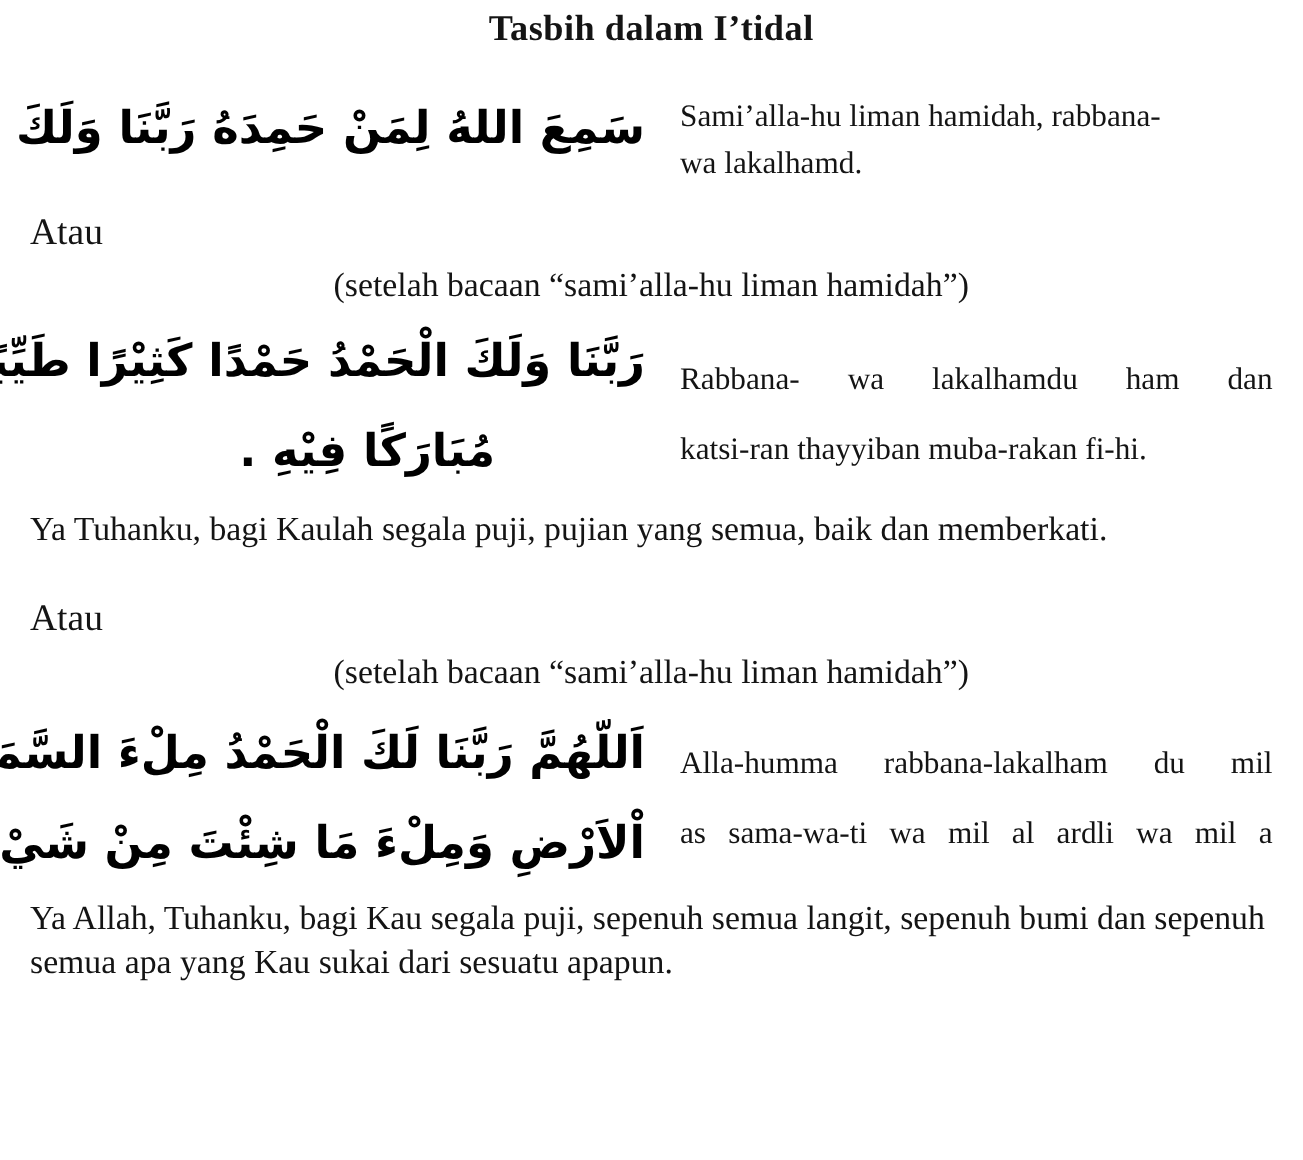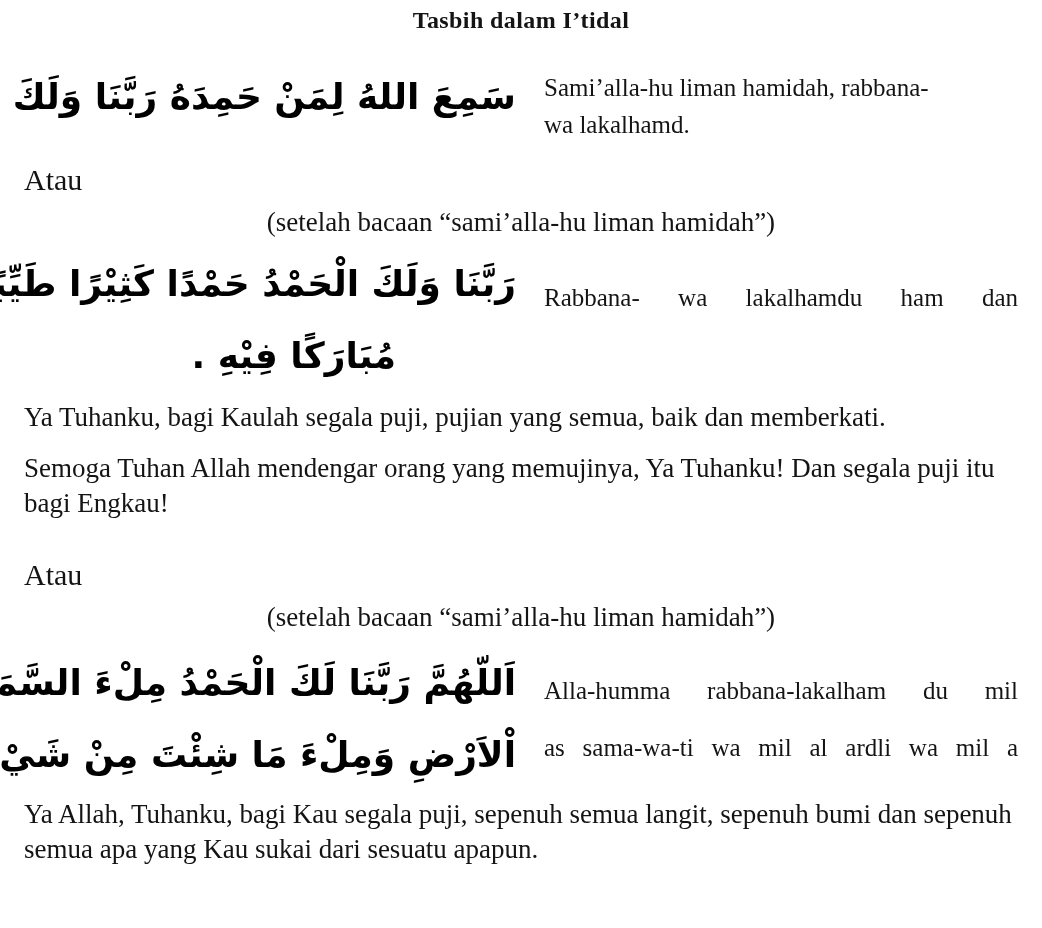--- a/index.html
+++ b/index.html
@@ -15,21 +15,21 @@
     font-family: "Liberation Serif", serif;
   }
   .page {
     box-sizing: border-box;
     width: 1042px;
     height: 928px;
     padding: 6px 24px 0 24px;
   }
   .title {
     text-align: center;
-    font-size: 24px;
+    font-size: 29px;
     font-weight: bold;
     line-height: 1.2;
     margin: 0 0 26px 0;
     letter-spacing: 0.4px;
   }
   .row {
     display: flex;
     align-items: flex-start;
   }
   .arabic-col {
@@ -109,25 +109,25 @@
   <div class="atau">Atau</div>
   <div class="note">(setelah bacaan “sami’alla-hu liman hamidah”)</div>
 
   <div class="row row-2">
     <div class="arabic-col">
       <div class="arabic-line">رَبَّنَا وَلَكَ الْحَمْدُ حَمْدًا كَثِيْرًا طَيِّبًا</div>
       <div class="arabic-line arabic-indent">مُبَارَكًا فِيْهِ .</div>
     </div>
     <div class="latin-col">
       <div class="latin-line latin-just">Rabbana- wa lakalhamdu ham dan</div>
+      <div class="latin-line">katsi-ran thayyiban muba-rakan fi-hi.</div>
     </div>
   </div>
 
   <div class="para para-1">Ya Tuhanku, bagi Kaulah segala puji, pujian yang semua, baik dan memberkati.</div>
-  <div class="para para-2">Semoga Tuhan Allah mendengar orang yang memujinya, Ya Tuhanku! Dan segala puji itu bagi Engkau!</div>
 
   <div class="atau atau-2">Atau</div>
   <div class="note">(setelah bacaan “sami’alla-hu liman hamidah”)</div>
 
   <div class="row row-3">
     <div class="arabic-col">
       <div class="arabic-line">اَللّهُمَّ رَبَّنَا لَكَ الْحَمْدُ مِلْءَ السَّمَوَاتِ وَمِلْءَ</div>
       <div class="arabic-line">اْلاَرْضِ وَمِلْءَ مَا شِئْتَ مِنْ شَيْءٍ بَعْدُ</div>
     </div>
     <div class="latin-col">

